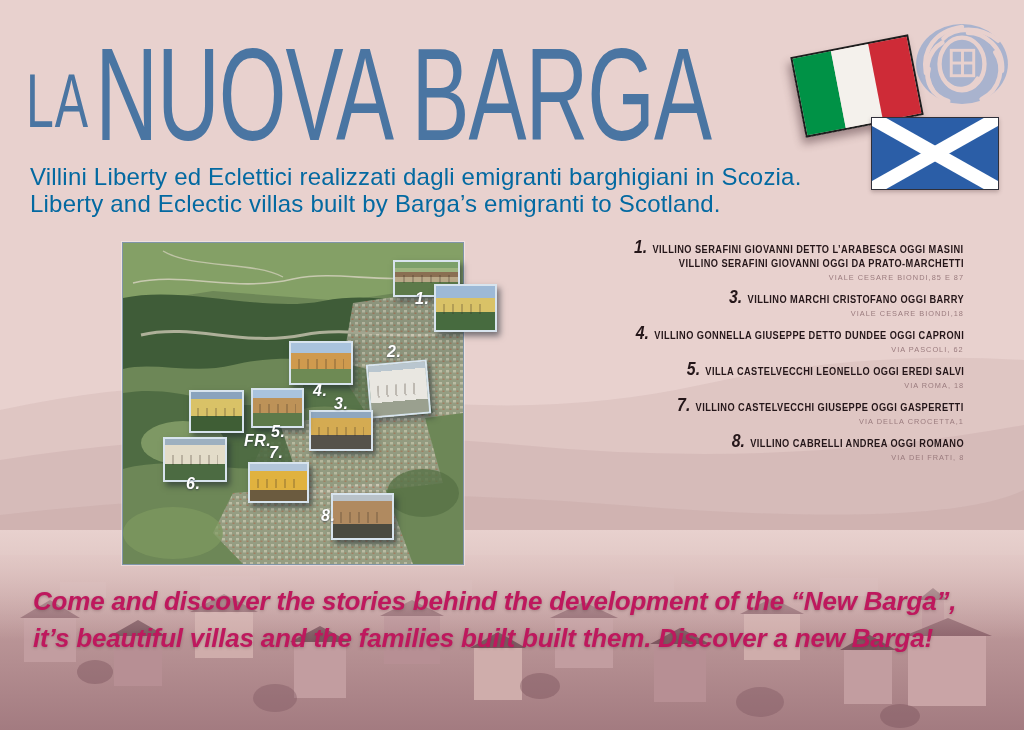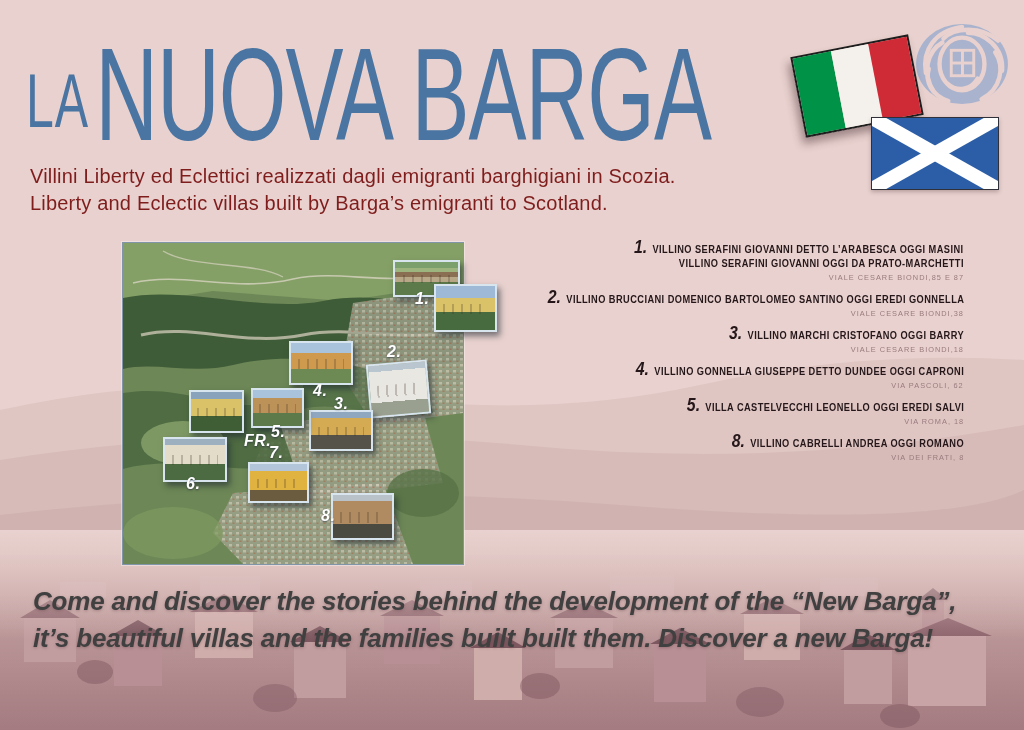--- a/index.html
+++ b/index.html
@@ -9,21 +9,21 @@
   
   #scenery{position:absolute;left:0;top:300px;width:1024px;height:430px;z-index:0;}
 
   
   #title-wrap{position:absolute;left:26px;top:18px;z-index:3;transform:scaleY(1.52);transform-origin:0 0;
     display:flex;align-items:baseline;color:#4a75a2;white-space:nowrap;}
   #title-la{font-size:50px;letter-spacing:1px;position:relative;top:-8px;}
   #title-main{font-size:87px;letter-spacing:-1px;margin-left:6px;}
 
   
-  #subtitle{position:absolute;left:30px;top:163px;z-index:3;color:#7f1d1d;font-size:20px;line-height:27px;letter-spacing:.2px;}
+  #subtitle{position:absolute;left:30px;top:163px;z-index:3;color:#0369a1;font-size:24px;line-height:27px;letter-spacing:.2px;}
 
   
   #rose-logo{position:absolute;left:913px;top:22px;width:98px;height:84px;z-index:1;}
   #flag-italy{position:absolute;left:797px;top:45px;width:116px;height:78px;z-index:2;
     transform:rotate(-11deg);border:2px solid #1e1e1e;box-shadow:-4px 6px 8px rgba(70,45,50,.45);display:flex;}
   #flag-italy .g{flex:1;background:#009246;} #flag-italy .w{flex:1;background:#f4f1ec;} #flag-italy .r{flex:1;background:#ce2b37;}
   #flag-scot{position:absolute;left:871px;top:117px;width:126px;height:71px;z-index:3;border:1px solid #30303a;box-shadow:0 2px 4px rgba(70,45,50,.3);}
 
   
   #map{position:absolute;left:122px;top:242px;width:340px;height:321px;z-index:2;border:1px solid #8095a8;box-shadow:0 0 0 1px rgba(255,255,255,.35);}
@@ -53,21 +53,21 @@
   .legend-item{margin-bottom:7px;display:flex;flex-direction:column;align-items:flex-end;}
   .legend-item:first-child{}
   .legend-line{font-weight:700;font-size:10.5px;line-height:14px;letter-spacing:.5px;
     transform:scaleX(.88);transform-origin:100% 50%;white-space:nowrap;}
   .legend-line:empty{display:none;}
   .legend-num{font-size:18px;font-style:italic;letter-spacing:0;margin-right:6px;}
   .legend-addr{font-weight:400;font-size:8px;line-height:11px;letter-spacing:1.1px;color:#9a7b7e;margin-top:2px;
     transform:scaleX(.92);transform-origin:100% 50%;white-space:nowrap;}
 
   
-  #footer{position:absolute;left:33px;top:583px;z-index:4;color:#404040;font-style:italic;font-weight:700;
+  #footer{position:absolute;left:33px;top:583px;z-index:4;color:#be185d;font-style:italic;font-weight:700;
     font-size:26px;line-height:37px;letter-spacing:-.2px;text-shadow:0 1px 3px rgba(90,55,60,.35);}
 </style>
 </head>
 <body>
 
 <div id="poster">
 
   <svg id="scenery" viewBox="0 0 1024 430" preserveAspectRatio="none">
     <defs>
       <linearGradient id="townbase" x1="0" y1="0" x2="0" y2="1">
@@ -237,34 +237,34 @@
     <span class="marker m8">8.</span>
   </div>
 
   <div id="legend">
     <div class="legend-item">
       <div class="legend-line"><span class="legend-num">1.</span><span>VILLINO SERAFINI GIOVANNI DETTO L’ARABESCA OGGI MASINI</span></div>
       <div class="legend-line">VILLINO SERAFINI GIOVANNI OGGI DA PRATO-MARCHETTI</div>
       <div class="legend-addr">VIALE CESARE BIONDI,85 E 87</div>
     </div>
     <div class="legend-item">
-      <div class="legend-line"><span class="legend-num">2.</span><span>VILLINO BRUCCIANI DOMENICO BARTOLOMEO SANTINO OGGI EREDI GONNELLA</span></div>
-      <div class="legend-addr">VIALE CESARE BIONDI,38</div>
-    </div>
-    <div class="legend-item">
       <div class="legend-line"><span class="legend-num">3.</span><span>VILLINO MARCHI CRISTOFANO OGGI BARRY</span></div>
       <div class="legend-addr">VIALE CESARE BIONDI,18</div>
     </div>
     <div class="legend-item">
       <div class="legend-line"><span class="legend-num">4.</span><span>VILLINO GONNELLA GIUSEPPE DETTO DUNDEE OGGI CAPRONI</span></div>
       <div class="legend-addr">VIA PASCOLI, 62</div>
     </div>
     <div class="legend-item">
       <div class="legend-line"><span class="legend-num">5.</span><span>VILLA CASTELVECCHI LEONELLO OGGI EREDI SALVI</span></div>
       <div class="legend-addr">VIA ROMA, 18</div>
+    </div>
+    <div class="legend-item">
+      <div class="legend-line"><span class="legend-num">7.</span><span>VILLINO CASTELVECCHI GIUSEPPE OGGI GASPERETTI</span></div>
+      <div class="legend-addr">VIA DELLA CROCETTA,1</div>
     </div>
     <div class="legend-item">
       <div class="legend-line"><span class="legend-num">8.</span><span>VILLINO CABRELLI ANDREA OGGI ROMANO</span></div>
       <div class="legend-addr">VIA DEI FRATI, 8</div>
     </div>
   </div>
 
   <div id="footer">
     <div>Come and discover the stories behind the development of the “New Barga”,</div>
     <div>it’s beautiful villas and the families built built them. Discover a new Barga!</div>

